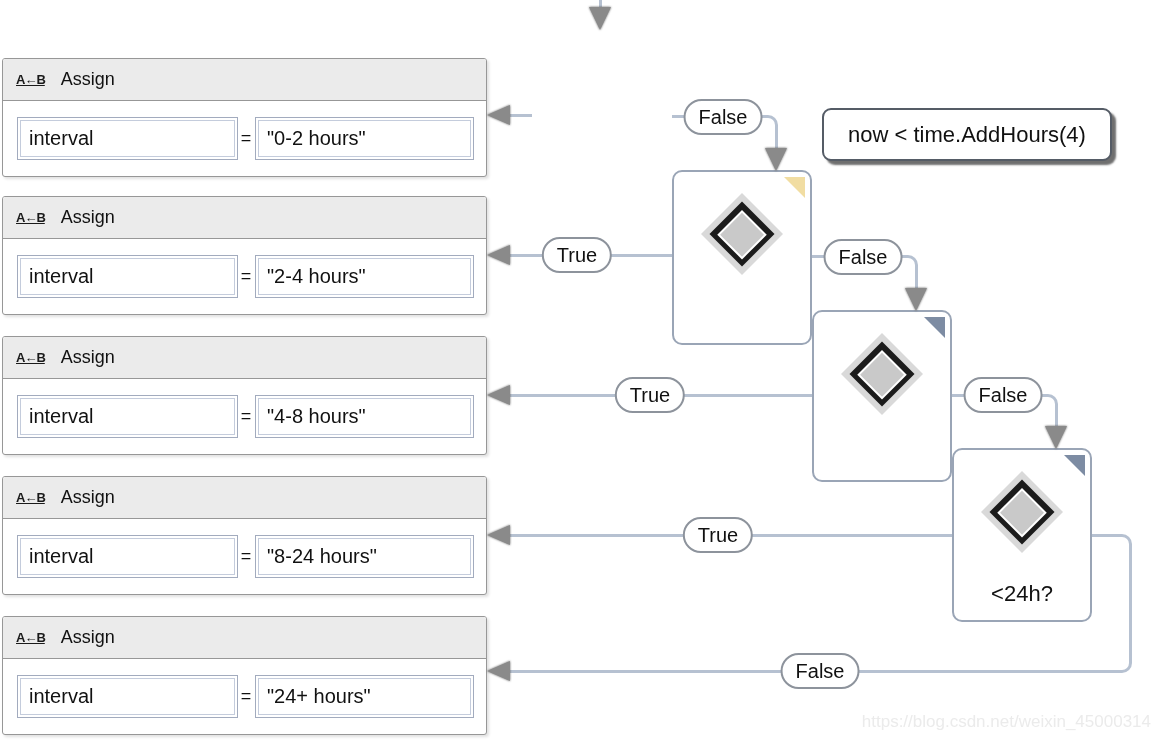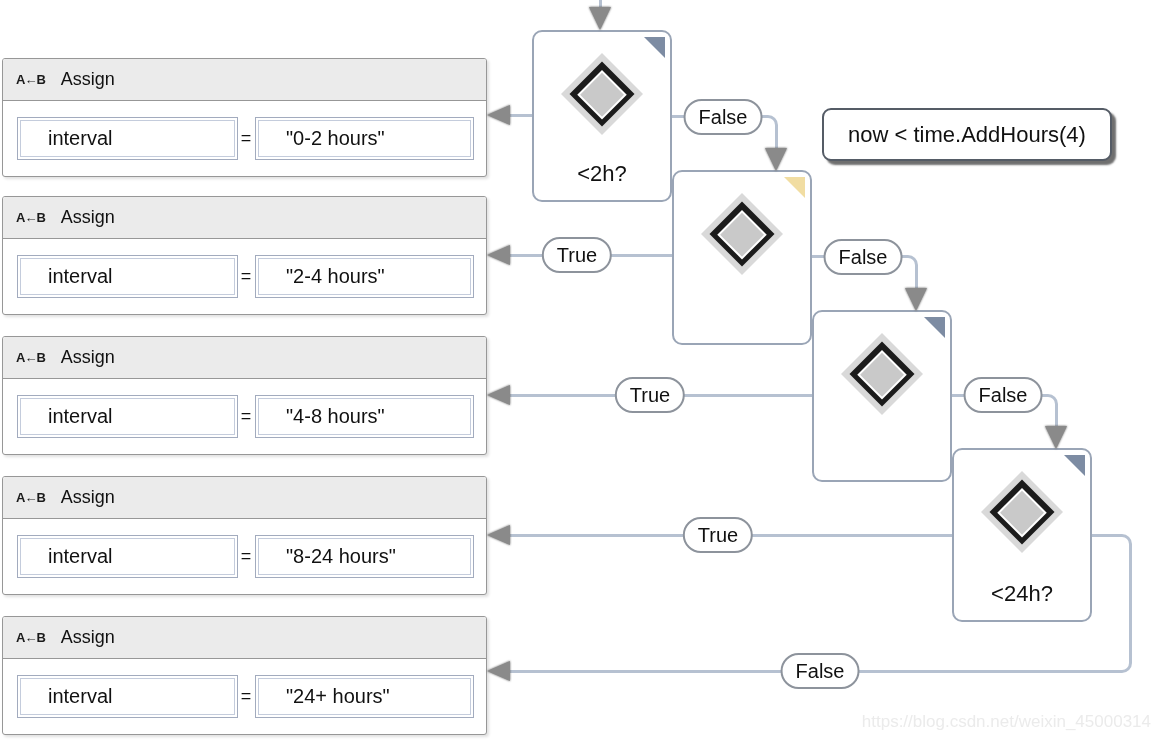--- a/index.html
+++ b/index.html
@@ -5,27 +5,27 @@
   * { margin:0; padding:0; box-sizing:border-box; }
   html,body { background:#fff; }
   body { font-family:"Liberation Sans", sans-serif; }
   #canvas { position:relative; width:1157px; height:740px; background:#fff; overflow:hidden; }
 
   
   .assign { position:absolute; left:2px; width:485px; height:119px; background:#fff;
             border:1px solid #979797; border-radius:3px; box-shadow:2px 2px 3px rgba(0,0,0,.12); }
   .assign-header { height:42px; background:#ebebeb; border-bottom:1px solid #979797;
                    border-radius:2px 2px 0 0; display:flex; align-items:center; padding:0 13px; }
-  .ab-icon { font-weight:bold; font-size:13px; color:#1a1a1a; letter-spacing:-1px; margin-right:16px; }
+  .ab-icon { font-weight:bold; font-size:13px; color:#1a1a1a; letter-spacing:-1px; margin-right:16px;text-decoration:underline; }
   .assign-title { font-size:18px; color:#111; }
   .assign-body { position:relative; height:75px; }
   .field { position:absolute; top:16px; height:43px; background:#fff;
            border:1px solid #a2abbe; padding:2px; }
   .field-inner { width:100%; height:100%; border:1px solid #c4ccdc; display:flex;
-                 align-items:center; padding-left:27px; font-size:20px; color:#111; white-space:nowrap; overflow:hidden; }
+                 align-items:center; padding-left:8px; font-size:20px; color:#111; white-space:nowrap; overflow:hidden; }
   .field-to { left:14px; width:221px; }
   .field-val { left:252px; width:219px; }
   .eq { position:absolute; left:234px; top:16px; height:43px; width:18px; display:flex;
         align-items:center; justify-content:center; font-size:18px; color:#111; }
 
   
   .node { position:absolute; width:140px; background:#fff; border:2px solid #9aa5b6;
           border-radius:10px; }
   .corner-flag { position:absolute; top:5px; right:5px; width:0; height:0;
                  border-left:21px solid transparent; }
@@ -143,33 +143,20 @@
       <div class="field field-to">
           <div class="field-inner">interval</div>
         </div>
       <div class="eq">=</div>
       <div class="field field-val">
           <div class="field-inner">"24+ hours"</div>
         </div>
     </div>
   </div>
 
-  <div class="node" style="left:532px; top:30px; height:172px;">
-    <div class="corner-flag flag-blue"></div>
-    <div class="diamond-wrap">
-      <div class="d1">
-          <div class="d2">
-            <div class="d3">
-              <div class="d4"></div>
-            </div>
-          </div>
-        </div>
-    </div>
-    <div class="node-label">&lt;2h?</div>
-  </div>
 
   <div class="node" style="left:672px; top:170px; height:175px;">
     <div class="corner-flag flag-yellow"></div>
     <div class="diamond-wrap">
       <div class="d1">
           <div class="d2">
             <div class="d3">
               <div class="d4"></div>
             </div>
           </div>

